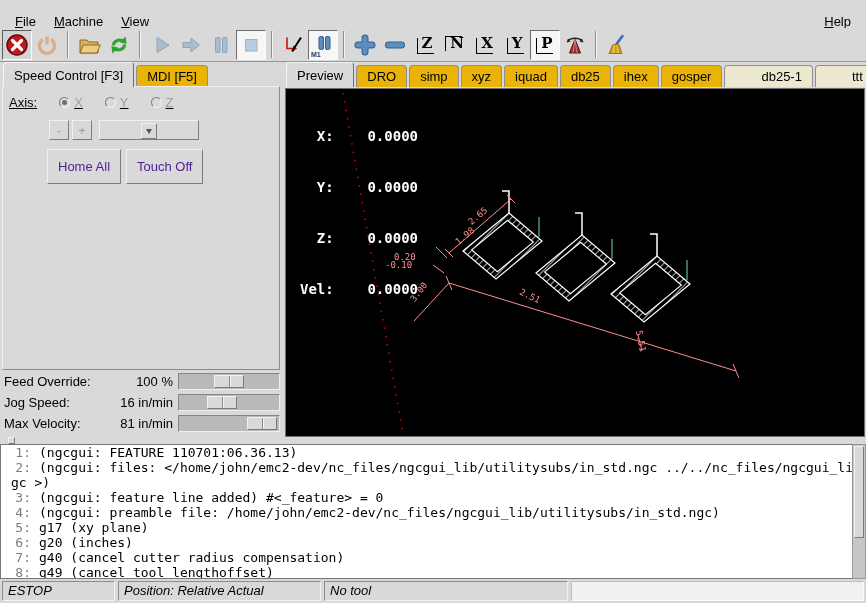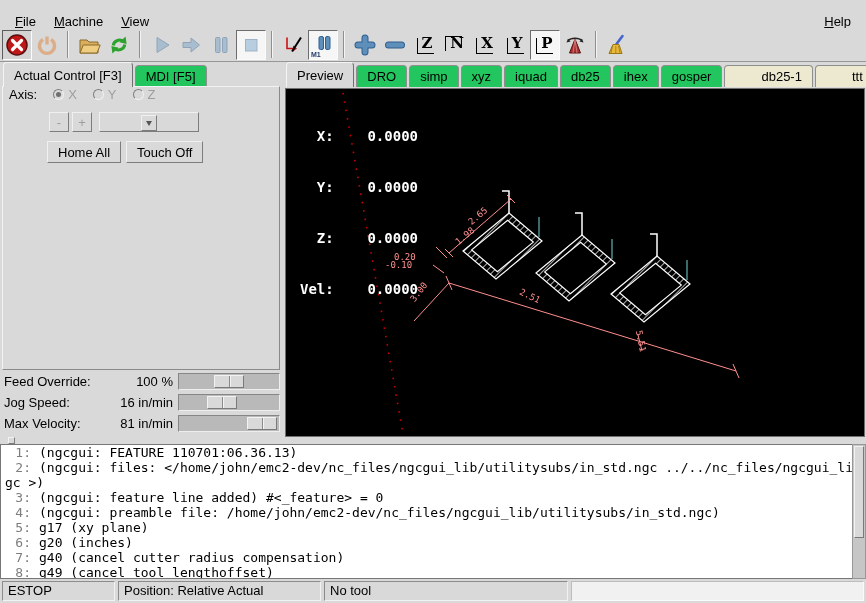--- a/index.html
+++ b/index.html
@@ -26,45 +26,45 @@
            position:relative;padding:2px 3px 4px 7px;}
   .vmark-lb::before{content:"";position:absolute;left:2px;top:4px;bottom:1px;width:16px;
            border-left:1px solid #000;border-bottom:1px solid #000;}
   .vmark-lt::before{content:"";position:absolute;left:2px;top:2px;bottom:4px;width:16px;
            border-left:1px solid #000;border-top:1px solid #000;}
   .m1txt{position:absolute;left:2px;bottom:1px;font-size:7px;font-weight:bold;color:#223a66;}
 
   
   .main-left{position:absolute;left:0;top:62px;width:284px;height:375px;}
   .ltabs{position:absolute;left:3px;top:0;display:flex;align-items:flex-end;}
-  .tab{background:#22c55e;border:1px solid #8f8f8f;border-bottom:none;border-radius:4px 4px 0 0;
+  .tab{background:#eab308;border:1px solid #8f8f8f;border-bottom:none;border-radius:4px 4px 0 0;
        padding:3px 10px 3px 10px;margin-right:2px;white-space:nowrap;}
   .tab.active{background:#d9d9d9;border-color:#f4f4f4 #6f6f6f #d9d9d9 #f4f4f4;
        padding-top:5px;padding-bottom:4px;position:relative;z-index:2;}
   .tab.ngcgui{background:#ece9d0;padding-left:36px;}
   .lframe{position:absolute;left:2px;width:278px;top:24px;height:284px;background:#d9d9d9;
           border:1px solid;border-color:#f2f2f2 #8a8a8a #8a8a8a #f2f2f2;box-sizing:border-box;}
-  .axis-row{display:flex;align-items:center;margin:0 0 0 6px;gap:6px;}
+  .axis-row{display:flex;align-items:center;margin:8px 0 0 6px;gap:12px;text-decoration:underline;}
   .gray{color:#9e9e9e;}
   .radio{width:11px;height:11px;border-radius:50%;background:#d9d9d9;border:1px solid;
          border-color:#7d7d7d #f0f0f0 #f0f0f0 #7d7d7d;display:inline-block;position:relative;box-sizing:border-box;}
   .radio.sel::after{content:"";position:absolute;left:2px;top:2px;width:5px;height:5px;border-radius:50%;background:#6f6f6f;}
   .rgrp{display:flex;align-items:center;gap:4px;margin-left:10px;}
   .jog-row{display:flex;align-items:center;margin:10px 0 0 46px;gap:3px;}
   .sbtn{width:20px;height:20px;background:#d9d9d9;border:1px solid;box-sizing:border-box;
         border-color:#f0f0f0 #7d7d7d #7d7d7d #f0f0f0;display:flex;align-items:center;justify-content:center;color:#9e9e9e;}
   .combo{width:100px;height:20px;background:#d9d9d9;border:1px solid;box-sizing:border-box;margin-left:4px;
          border-color:#f0f0f0 #7d7d7d #7d7d7d #f0f0f0;display:flex;align-items:center;flex-direction:column;}
   .combo .val{flex:1;padding-left:4px;color:#9e9e9e;white-space:nowrap;overflow:hidden;}
   .combo .arrow{width:16px;height:16px;margin-right:1px;background:#d9d9d9;border:1px solid;box-sizing:border-box;
          border-color:#f0f0f0 #7d7d7d #7d7d7d #f0f0f0;display:flex;align-items:center;justify-content:center;}
   .combo .arrow::after{content:"";border:3px solid transparent;border-top:5px solid #555;margin-top:4px;}
   .home-row{display:flex;align-items:center;margin:9px 0 0 44px;gap:5px;}
-  .wbtn{height:22px;padding:0 10px;background:#d9d9d9;border:1px solid;box-sizing:border-box;
-        border-color:#f0f0f0 #7d7d7d #7d7d7d #f0f0f0;display:flex;align-items:center;color:#000000;}
+  .wbtn{height:35px;padding:0 10px;background:#d9d9d9;border:1px solid;box-sizing:border-box;
+        border-color:#f0f0f0 #7d7d7d #7d7d7d #f0f0f0;display:flex;align-items:center;color:#4c1d95;}
   .sliders{position:absolute;left:2px;top:309px;width:278px;}
   .srow{display:grid;grid-template-columns:104px 62px 102px;align-items:center;height:21px;gap:5px;}
   .srow .lab{padding-left:2px;white-space:nowrap;}
   .srow .val{text-align:right;white-space:nowrap;}
   .strough{position:relative;height:17px;background:#b9b9b9;border:1px solid;box-sizing:border-box;
            border-color:#868686 #eeeeee #eeeeee #868686;}
   .shandle{position:absolute;top:1px;height:13px;width:30px;background:#d9d9d9;border:1px solid;box-sizing:border-box;
            border-color:#f2f2f2 #7a7a7a #7a7a7a #f2f2f2;}
   .shandle::after{content:"";position:absolute;left:14px;top:0;bottom:0;border-left:1px solid #8a8a8a;border-right:1px solid #f2f2f2;}
 
@@ -79,27 +79,27 @@
 
   
   .sashband{position:absolute;left:0;top:437px;right:0;height:7px;background:#d9d9d9;}
   .sash{position:absolute;left:8px;top:0;width:7px;height:7px;background:#d9d9d9;border:1px solid;box-sizing:border-box;
         border-color:#f2f2f2 #7d7d7d #7d7d7d #f2f2f2;}
   .gcode{position:absolute;left:0;top:444px;width:852px;height:135px;background:#fff;
          border:1px solid #777;border-right:none;box-sizing:border-box;overflow:hidden;
          font:13px/15px "DejaVu Sans Mono",monospace;}
   .gline{display:flex;white-space:pre;}
   .gline .ln{width:38px;text-align:right;color:#7d7d7d;flex:0 0 auto;padding-right:8px;box-sizing:border-box;}
-  .gline.wrap{padding-left:4px;}
+  .gline.wrap{padding-left:10px;}
   .gsb{position:absolute;right:0;top:444px;width:14px;height:135px;background:#c6c6c6;
        border:1px solid #979797;box-sizing:border-box;}
   .gsb .thumb{position:absolute;left:1px;right:1px;top:1px;height:92px;background:#d9d9d9;border:1px solid;box-sizing:border-box;
        border-color:#f2f2f2 #7a7a7a #7a7a7a #f2f2f2;}
   .statusbar{position:absolute;left:0;top:579px;right:0;height:24px;background:#d9d9d9;
-             display:flex;gap:3px;padding:2px 2px;box-sizing:border-box;}
+             display:flex;gap:3px;padding:2px 2px;box-sizing:border-box;font-style:italic;}
   .scell{border:1px solid;border-color:#8c8c8c #f2f2f2 #f2f2f2 #8c8c8c;background:#d9d9d9;
          padding:1px 5px;white-space:nowrap;overflow:hidden;box-sizing:border-box;}
   .scell.fill{flex:1;background:#f1f1f1;border-color:#bdbdbd #fafafa #fafafa #bdbdbd;}
 </style>
 </head>
 <body>
 
 <div class="app">
 
   <div class="menubar">
@@ -217,21 +217,21 @@
       <svg width="24" height="24">
         <path d="M17.5 3 L11.5 11" stroke="#4466cc" stroke-width="2.6" stroke-linecap="round"></path>
         <polygon points="8,11.5 14,11.5 17,20.5 4,20.5" fill="#e9b93c" stroke="#997711"></polygon>
         <path d="M7.5 13 L6 20 M10.8 13 L10.8 20 M13.5 13 L15 20" stroke="#997711" stroke-width="0.8"></path>
       </svg>
     </div>
   </div>
 
   <div class="main-left">
     <div class="ltabs">
-      <div class="tab active">Actual Control [F3]</div>
+      <div class="tab active">Speed Control [F3]</div>
       <div class="tab">MDI [F5]</div>
     </div>
     <div class="lframe">
       <div class="axis-row">
         <span>Axis:</span>
         <span class="rgrp">
           <span class="radio sel"></span>
           <span class="gray">X</span>
         </span>
         <span class="rgrp">

